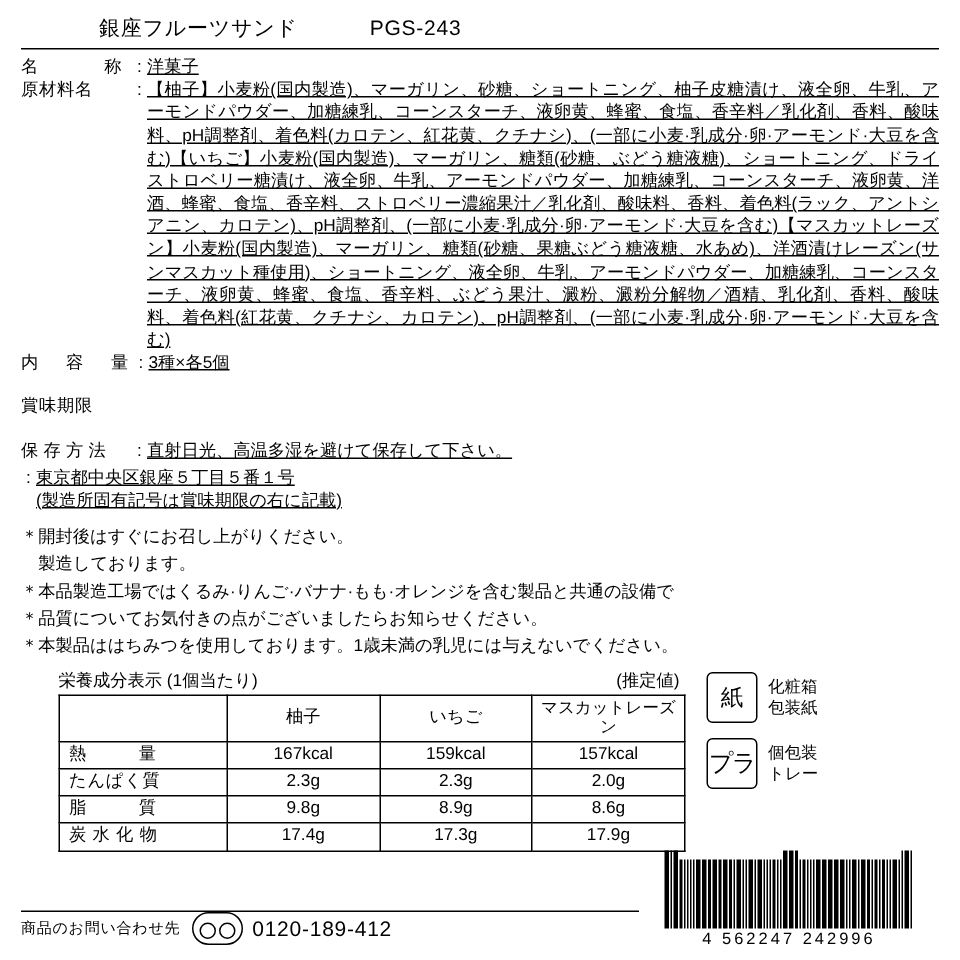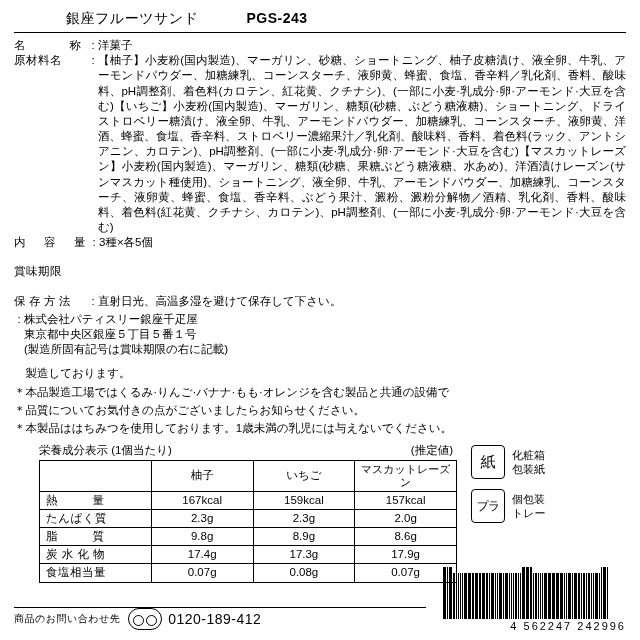--- a/index.html
+++ b/index.html
@@ -19,33 +19,33 @@
   }
   
   .hdr {
     display:flex;
     align-items:baseline;
     border-bottom:1.6px solid #000;
     padding:0 52px 4px 52px;
     margin-bottom:5px;
   }
   .hdr-title { font-size:14px; letter-spacing:0.5px; }
-  .hdr-code { font-size:14px; margin-left:48px; letter-spacing:0.5px;font-weight:bold; }
+  .hdr-code { font-size:14px; margin-left:48px; letter-spacing:0.5px; }
 
   
   .spec { display:flex; font-size:11.5px; line-height:1.32; }
   .spec .k {
     flex:0 0 74px;
     letter-spacing:0.5px;
     white-space:nowrap;
   }
   .spec .k.sp2 { letter-spacing:7px;text-align:right; }
   .spec .k.sp3 { letter-spacing:3.5px; }
   .spec .c { flex:0 0 10px; text-align:center; }
-  .spec .v { flex:1 1 auto; text-align:justify; }
+  .spec .v { flex:1 1 auto; text-align:justify;text-decoration:underline; }
   .spec.ingred .v { text-align:justify; }
   .row-gap { height:3px; }
 
   .blank-line { height:14px; }
 
   .stars { font-size:11.5px; line-height:1.5; margin-top:8px; }
   .stars div { margin-bottom:1px; }
 
   
   .nutri-wrap { display:flex; margin-top:6px; }
@@ -84,21 +84,21 @@
   .marks { flex:1 1 auto; padding-left:14px; padding-top:2px; }
   .mark-row { display:flex; align-items:center; margin-bottom:10px; }
   .mark-box {
     width:34px; height:34px;
     border:1.6px solid #000;
     border-radius:4px;
     display:flex; align-items:center; justify-content:center;
     font-size:15px;
     flex:0 0 34px;
   }
-  .mark-box.small { font-size:12px; letter-spacing:-1px; }
+  .mark-box.small { font-size:16px; letter-spacing:-1px; }
   .mark-txt { font-size:11px; line-height:1.3; padding-left:7px; }
 
   
   .footer {
     position:absolute;
     left:14px; right:14px; bottom:8px;
     display:flex; align-items:flex-end;
   }
   .foot-left { display:flex; align-items:center; flex:1 1 auto; padding-bottom:2px;}
   .foot-label { font-size:10px; letter-spacing:0.5px; }
@@ -107,21 +107,21 @@
     margin:0 6px 0 8px; position:relative; flex:0 0 34px;
   }
   .tel-icon:before, .tel-icon:after{
     content:""; position:absolute; top:6px; width:9px; height:9px;
     border:1.5px solid #000; border-radius:50%;
   }
   .tel-icon:before { left:4px; }
   .tel-icon:after { right:4px; }
   .tel-num { font-size:14px; letter-spacing:0.5px; }
 
-  .barcode-wrap { flex:0 0 200px; text-align:right; }
+  .barcode-wrap { flex:0 0 200px; text-align:center; }
   .bars { height:52px; display:flex; align-items:flex-end; justify-content:center;}
   .bars span { display:inline-block; background:#000; margin-right:1px; }
   .bc-num { font-size:11px; letter-spacing:2px; margin-top:1px; }
   .foot-rule { border-top:1.4px solid #000; margin-top:2px; }
 </style>
 </head>
 <body>
 
 <div class="label">
 
@@ -162,27 +162,27 @@
     <div class="k sp3">保存方法</div>
     <div class="c">:</div>
     <div class="v">直射日光、高温多湿を避けて保存して下さい。</div>
   </div>
 
   <div class="row-gap"></div>
 
   <div class="spec">
     <div class="c">:</div>
     <div class="v">
-      <div>株式会社パティスリー銀座千疋屋</div>
       <div>東京都中央区銀座５丁目５番１号</div>
       <div>(製造所固有記号は賞味期限の右に記載)</div>
     </div>
   </div>
 
   <div class="stars">
+    <div>＊開封後はすぐにお召し上がりください。</div>
     <div>　製造しております。</div>
     <div>＊本品製造工場ではくるみ·りんご·バナナ·もも·オレンジを含む製品と共通の設備で</div>
     <div>＊品質についてお気付きの点がございましたらお知らせください。</div>
     <div>＊本製品ははちみつを使用しております。1歳未満の乳児には与えないでください。</div>
   </div>
 
   <div class="nutri-wrap">
     <div class="nutri-left">
       <div class="nutri-head">
         <span>栄養成分表示 (1個当たり)</span>
@@ -219,26 +219,20 @@
           <td>9.8g</td>
           <td>8.9g</td>
           <td>8.6g</td>
         </tr>
         <tr>
           <td class="rowhdr tight">炭 水 化 物</td>
           <td>17.4g</td>
           <td>17.3g</td>
           <td>17.9g</td>
         </tr>
-        <tr>
-          <td class="rowhdr tight">食塩相当量</td>
-          <td>0.07g</td>
-          <td>0.08g</td>
-          <td>0.07g</td>
-        </tr>
       </tbody>
         </table>
     </div>
 
     <div class="marks">
       <div class="mark-row">
         <div class="mark-box">紙</div>
         <div class="mark-txt">
           <div>化粧箱</div>
           <div>包装紙</div>

